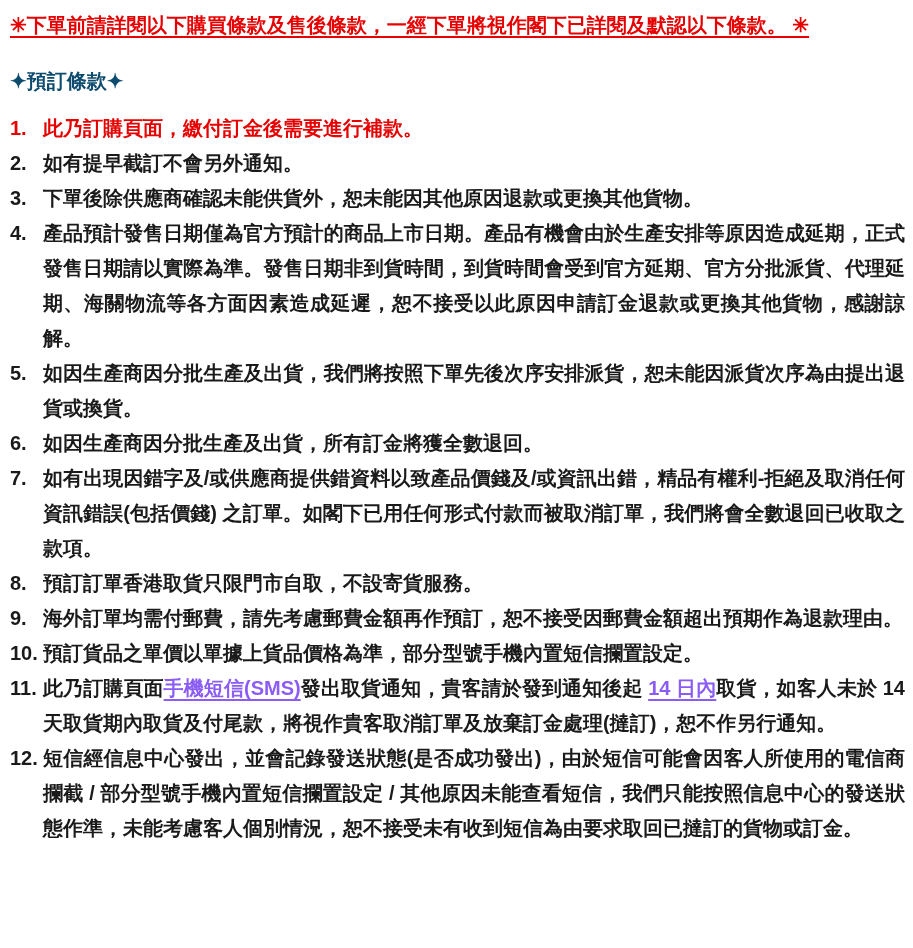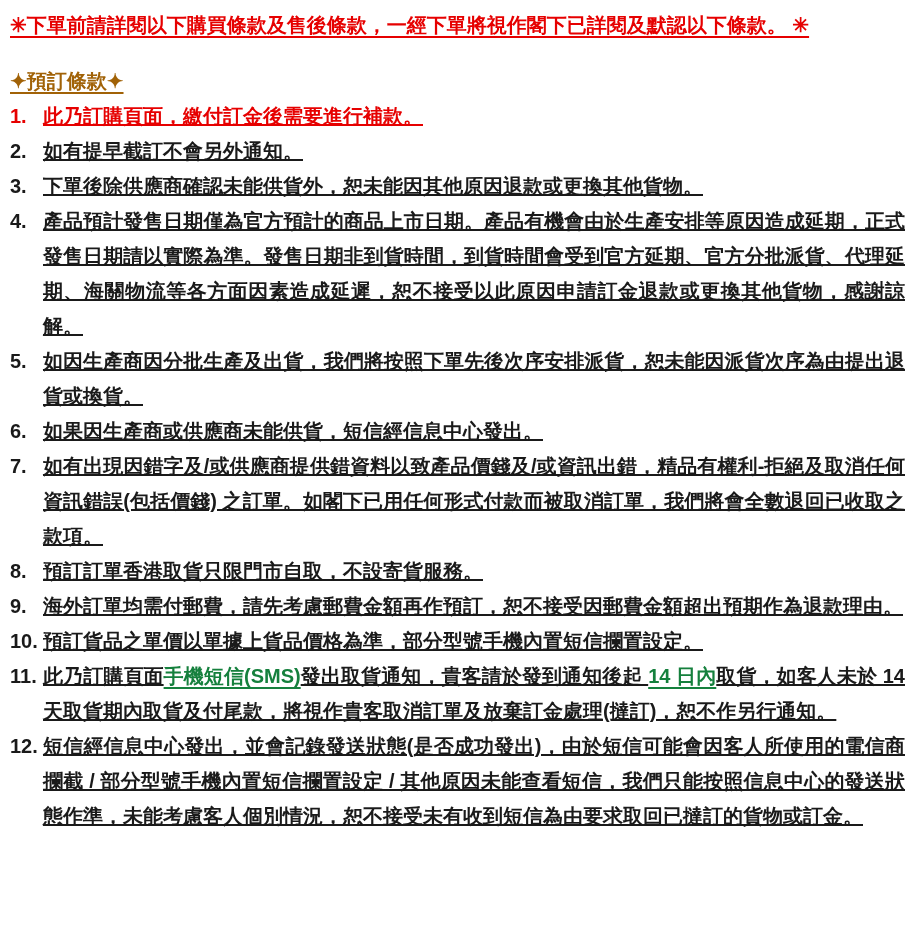--- a/index.html
+++ b/index.html
@@ -21,44 +21,43 @@
     background: #ffffff;
   }
   .doc-header {
     color: #e60000;
     text-decoration: underline;
     text-underline-offset: 4px;
     margin-bottom: 21px;
     white-space: nowrap;
   }
   .doc-title {
-    color: #a16207;
-    text-decoration: underline;
+    color: #0c4a6e;
     text-underline-offset: 4px;
-    margin-bottom: 0;
+    margin-bottom: 12px;
   }
   .terms-list { width: 100%; }
   .term-row {
     display: flex;
     align-items: flex-start;
   }
   .term-num {
     flex: 0 0 33px;
     white-space: nowrap;
   }
   .term-text {
     flex: 1 1 auto;
     text-align: justify;
     text-justify: inter-ideograph;
   }
   .row-red .term-num,
   .row-red .term-text { color: #e60000; }
-  .seg-normal { color: inherit; text-decoration: underline; }
+  .seg-normal { color: inherit; }
   .seg-red-underline {
-    color: #15803d;
+    color: #8b5cf6;
     text-decoration: underline;
     text-underline-offset: 4px;
   }
   .seg-link {
     color: #0000ee;
     text-decoration: underline;
     text-underline-offset: 4px;
     cursor: pointer;
   }
 </style>
@@ -89,21 +88,21 @@
     <span class="term-text"><span class="seg-normal">產品預計發售日期僅為官方預計的商品上市日期。產品有機會由於生產安排等原因造成延期，正式發售日期請以實際為準。發售日期非到貨時間，到貨時間會受到官方延期、官方分批派貨、代理延期、海關物流等各方面因素造成延遲，恕不接受以此原因申請訂金退款或更換其他貨物，感謝諒解。</span></span>
   </div>
 
   <div class="term-row">
     <span class="term-num">5.</span>
     <span class="term-text"><span class="seg-normal">如因生產商因分批生產及出貨，我們將按照下單先後次序安排派貨，恕未能因派貨次序為由提出退貨或換貨。</span></span>
   </div>
 
   <div class="term-row">
     <span class="term-num">6.</span>
-    <span class="term-text"><span class="seg-normal">如果因生產商或供應商未能供貨，短信經信息中心發出。</span></span>
+    <span class="term-text"><span class="seg-normal">如因生產商因分批生產及出貨，所有訂金將獲全數退回。</span></span>
   </div>
 
   <div class="term-row">
     <span class="term-num">7.</span>
     <span class="term-text"><span class="seg-normal">如有出現因錯字及/或供應商提供錯資料以致產品價錢及/或資訊出錯，精品有權利-拒絕及取消任何資訊錯誤(包括價錢) 之訂單。如閣下已用任何形式付款而被取消訂單，我們將會全數退回已收取之款項。</span></span>
   </div>
 
   <div class="term-row">
     <span class="term-num">8.</span>
     <span class="term-text"><span class="seg-normal">預訂訂單香港取貨只限門市自取，不設寄貨服務。</span></span>

